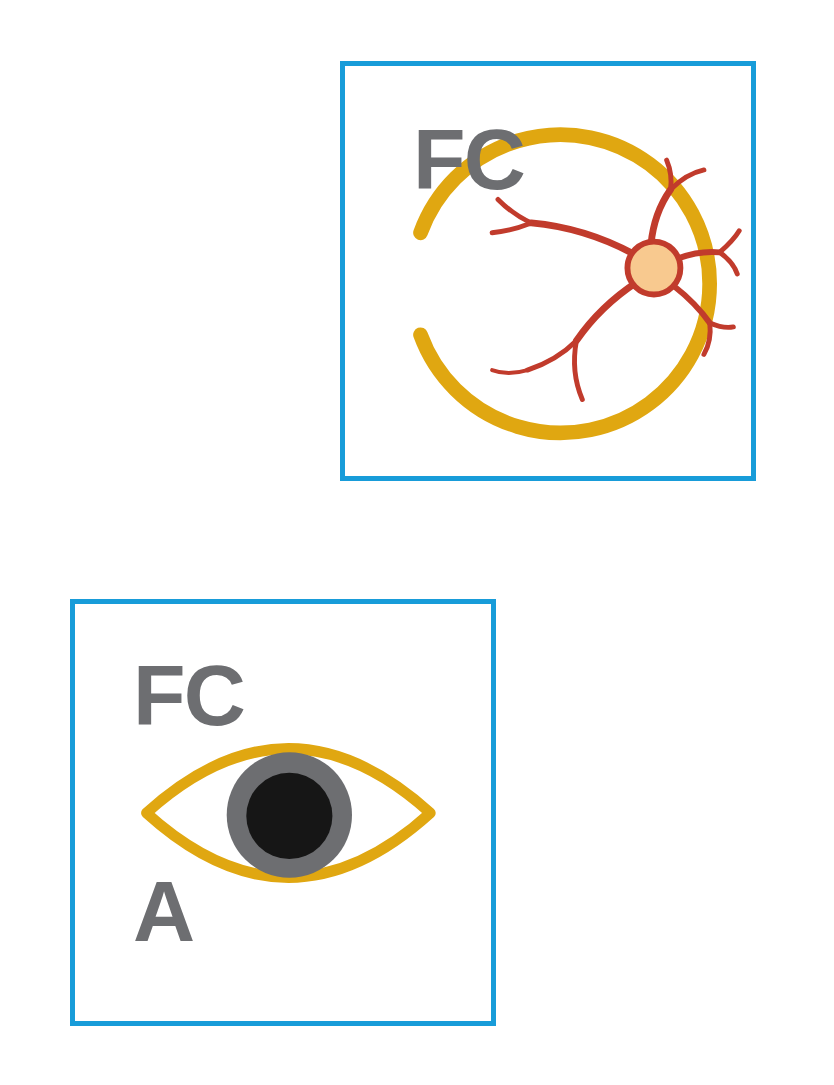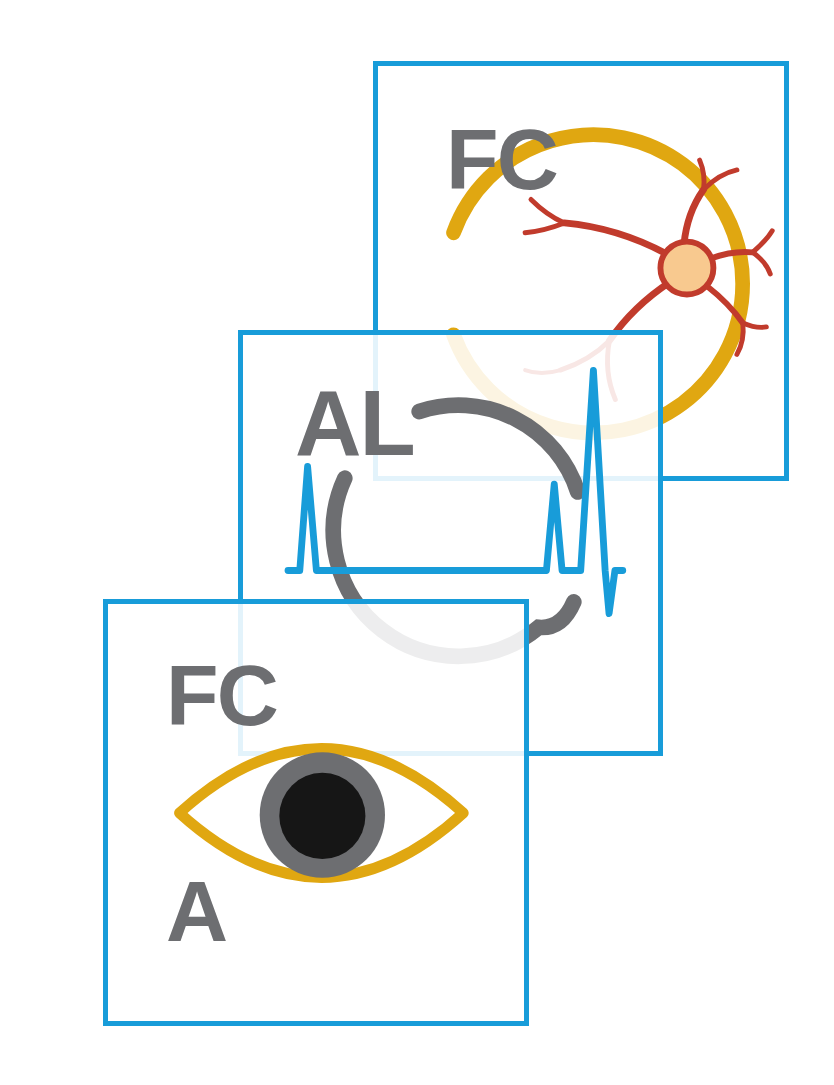--- a/index.html
+++ b/index.html
@@ -3,21 +3,21 @@
 <meta charset="utf-8">
 <style>
   * { margin: 0; padding: 0; box-sizing: border-box; }
   html, body { width: 834px; height: 1085px; }
   body {
     background: var(--page-bg, #ffffff);
     font-family: "Liberation Sans", sans-serif;
     position: relative;
     overflow: hidden;
   }
-  .collage { position: absolute; inset: 0; margin-left: 33px; }
+  .collage { position: absolute; inset: 0; }
   .card {
     position: absolute;
     border: 5px solid var(--card-border, #189cd9);
     background: var(--card-fill, rgba(255,255,255,0.88));
   }
   .card-neuron { left: 340px; top: 61px;  width: 416px; height: 420px; z-index: 1; }
   .card-ecg    { left: 205px; top: 330px; width: 425px; height: 426px; z-index: 2; }
   .card-eye    { left: 70px;  top: 599px; width: 426px; height: 427px; z-index: 3; }
   .art {
     position: absolute; left: 0; top: 0;
@@ -69,28 +69,20 @@
         <path stroke-width="5" d="M372 262 Q374 280 366 294"></path>
         <path stroke-width="7" d="M298 220 Q260 245 236 280"></path>
         <path stroke-width="5" d="M236 280 Q216 300 186 310"></path>
         <path stroke-width="5" d="M236 280 Q230 312 242 340"></path>
         <path stroke-width="4" d="M186 310 Q166 316 150 310"></path>
       </g>
       <circle class="soma" cx="315" cy="206" r="27" stroke-width="6"></circle>
     </svg>
   </section>
 
-  <section class="card card-ecg">
-    <div class="label label-al">AL</div>
-    <svg class="art" viewBox="0 0 424 424" preserveAspectRatio="none" aria-hidden="true">
-      <path class="gray-stroke" fill="none" stroke-width="16" stroke-linecap="round" d="M180 78 A128 128 0 0 1 342 160"></path>
-      <path class="gray-stroke" fill="none" stroke-width="16" stroke-linecap="round" d="M104 146 A128 128 0 0 0 302 298 q24 2 36 -26"></path>
-      <path class="blue-stroke" fill="none" stroke-width="7" stroke-linecap="round" stroke-linejoin="round" d="M46 240 L58 240 L66 134 L75 240 L310 240 L318 152 L326 240 L345 240 L358 36 L370 240 L374 284 L380 240 L388 240"></path>
-    </svg>
-  </section>
 
   <section class="card card-eye">
     <div class="label label-fc2">FC</div>
     <div class="label label-a">A</div>
     <svg class="art" viewBox="0 0 425 425" preserveAspectRatio="none" aria-hidden="true">
       <path class="gold-stroke" fill="none" stroke-width="11" stroke-linejoin="round" d="M73 213 Q218 82 363 213 Q218 344 73 213 Z"></path>
       <circle class="iris-fill" cx="219" cy="215" r="64"></circle>
       <circle class="pupil-fill" cx="219" cy="216" r="44"></circle>
     </svg>
   </section>

